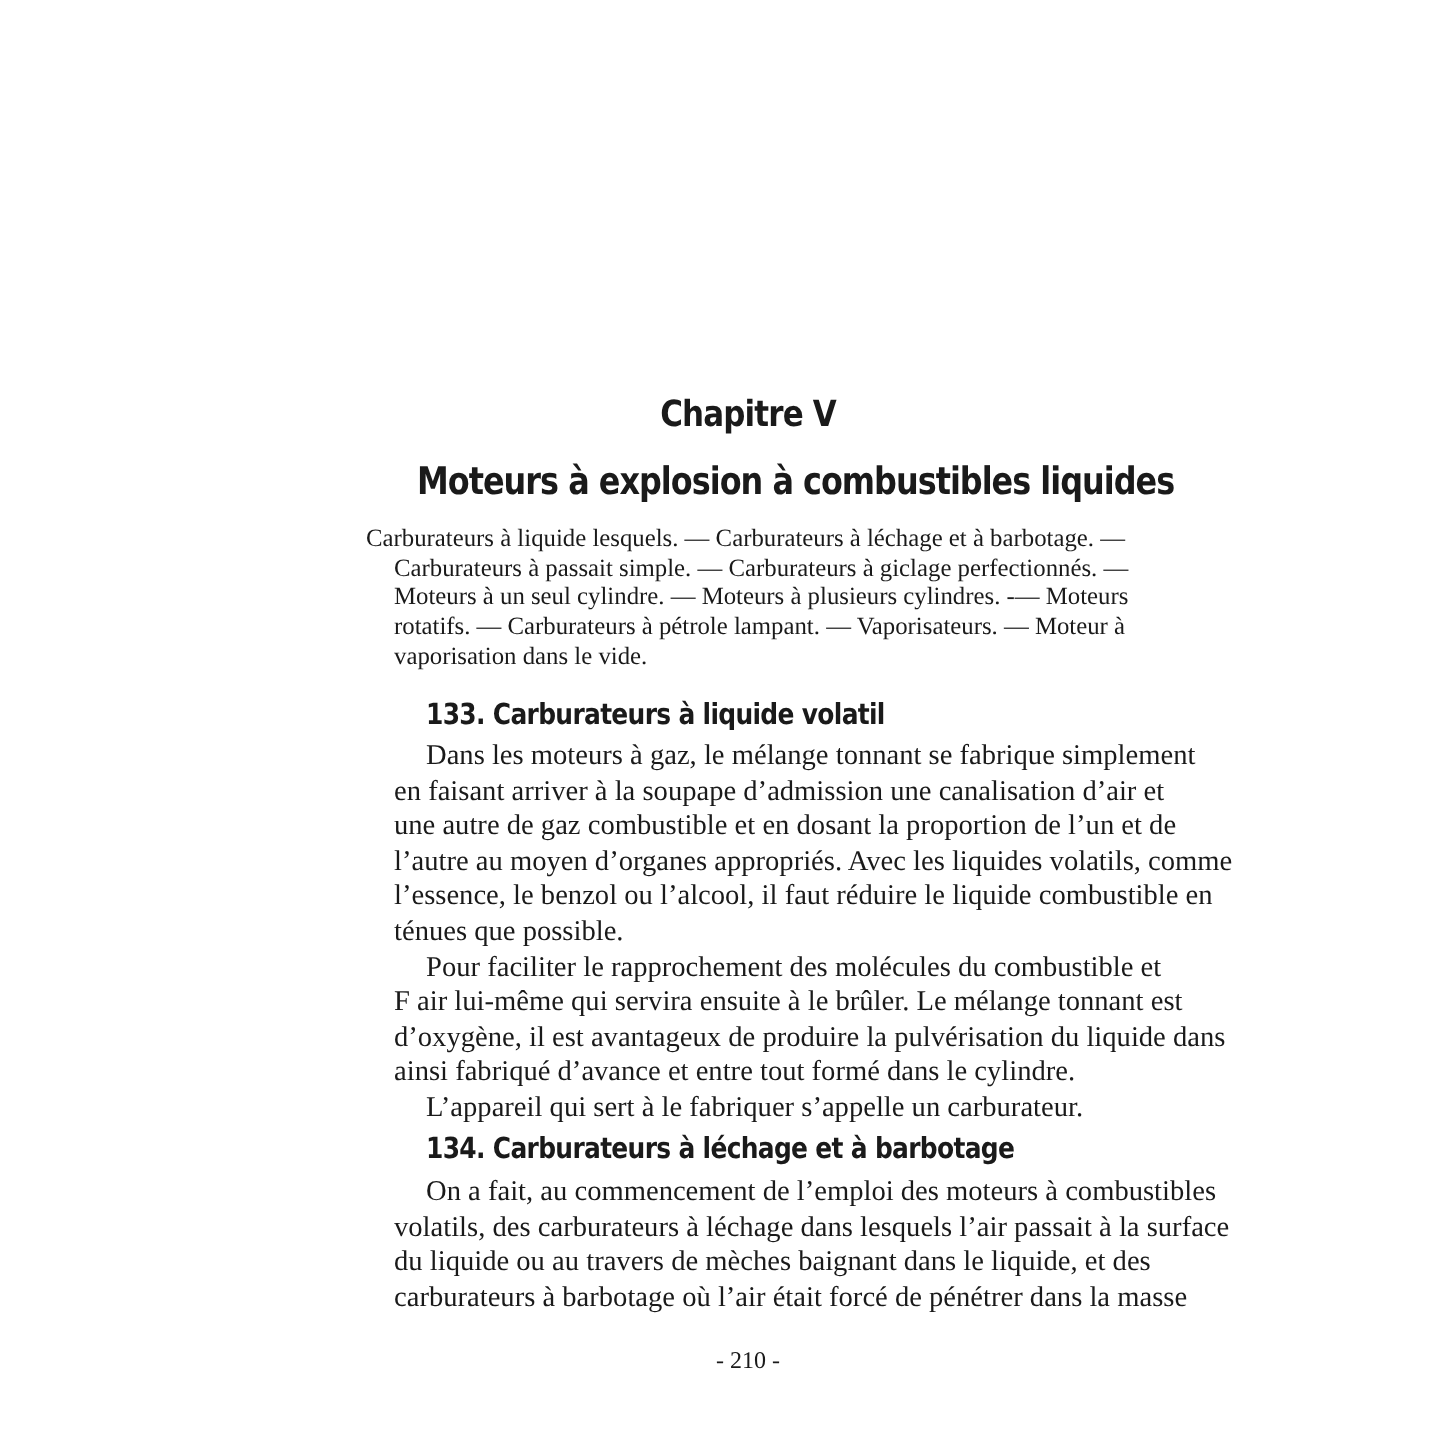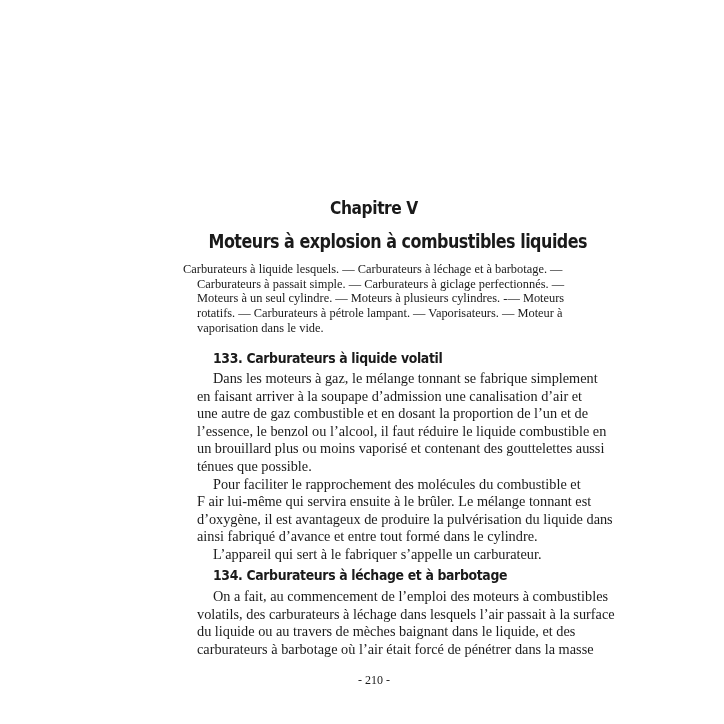--- a/index.html
+++ b/index.html
@@ -120,22 +120,22 @@
     <span class="line">Moteurs à un seul cylindre. — Moteurs à plusieurs cylindres. -— Moteurs</span>
     <span class="line">rotatifs. — Carburateurs à pétrole lampant. — Vaporisateurs. — Moteur à</span>
     <span class="line last">vaporisation dans le vide.</span>
   </div>
 
   <div class="section-heading h133">133. Carburateurs à liquide volatil</div>
   <div class="body-block b133">
     <span class="line indent">Dans les moteurs à gaz, le mélange tonnant se fabrique simplement</span>
     <span class="line">en faisant arriver à la soupape d’admission une canalisation d’air et</span>
     <span class="line">une autre de gaz combustible et en dosant la proportion de l’un et de</span>
+    <span class="line">l’autre au moyen d’organes appropriés. Avec les liquides volatils, comme</span>
     <span class="line">l’essence, le benzol ou l’alcool, il faut réduire le liquide combustible  en</span>
-    <span class="line">un brouillard plus ou moins vaporisé et contenant des gouttelettes aussi</span>
     <span class="line last">ténues que possible.</span>
     <span class="line indent">Pour faciliter le rapprochement des molécules du combustible et</span>
     <span class="line">F air lui-même qui servira ensuite à le brûler. Le mélange tonnant est</span>
     <span class="line">d’oxygène, il est avantageux de produire la pulvérisation du liquide dans</span>
     <span class="line last">ainsi fabriqué d’avance et entre tout formé dans le cylindre.</span>
     <span class="line indent last">L’appareil qui sert à le fabriquer s’appelle un carburateur.</span>
   </div>
 
   <div class="section-heading h134">134. Carburateurs à léchage et à barbotage</div>
   <div class="body-block b134">

